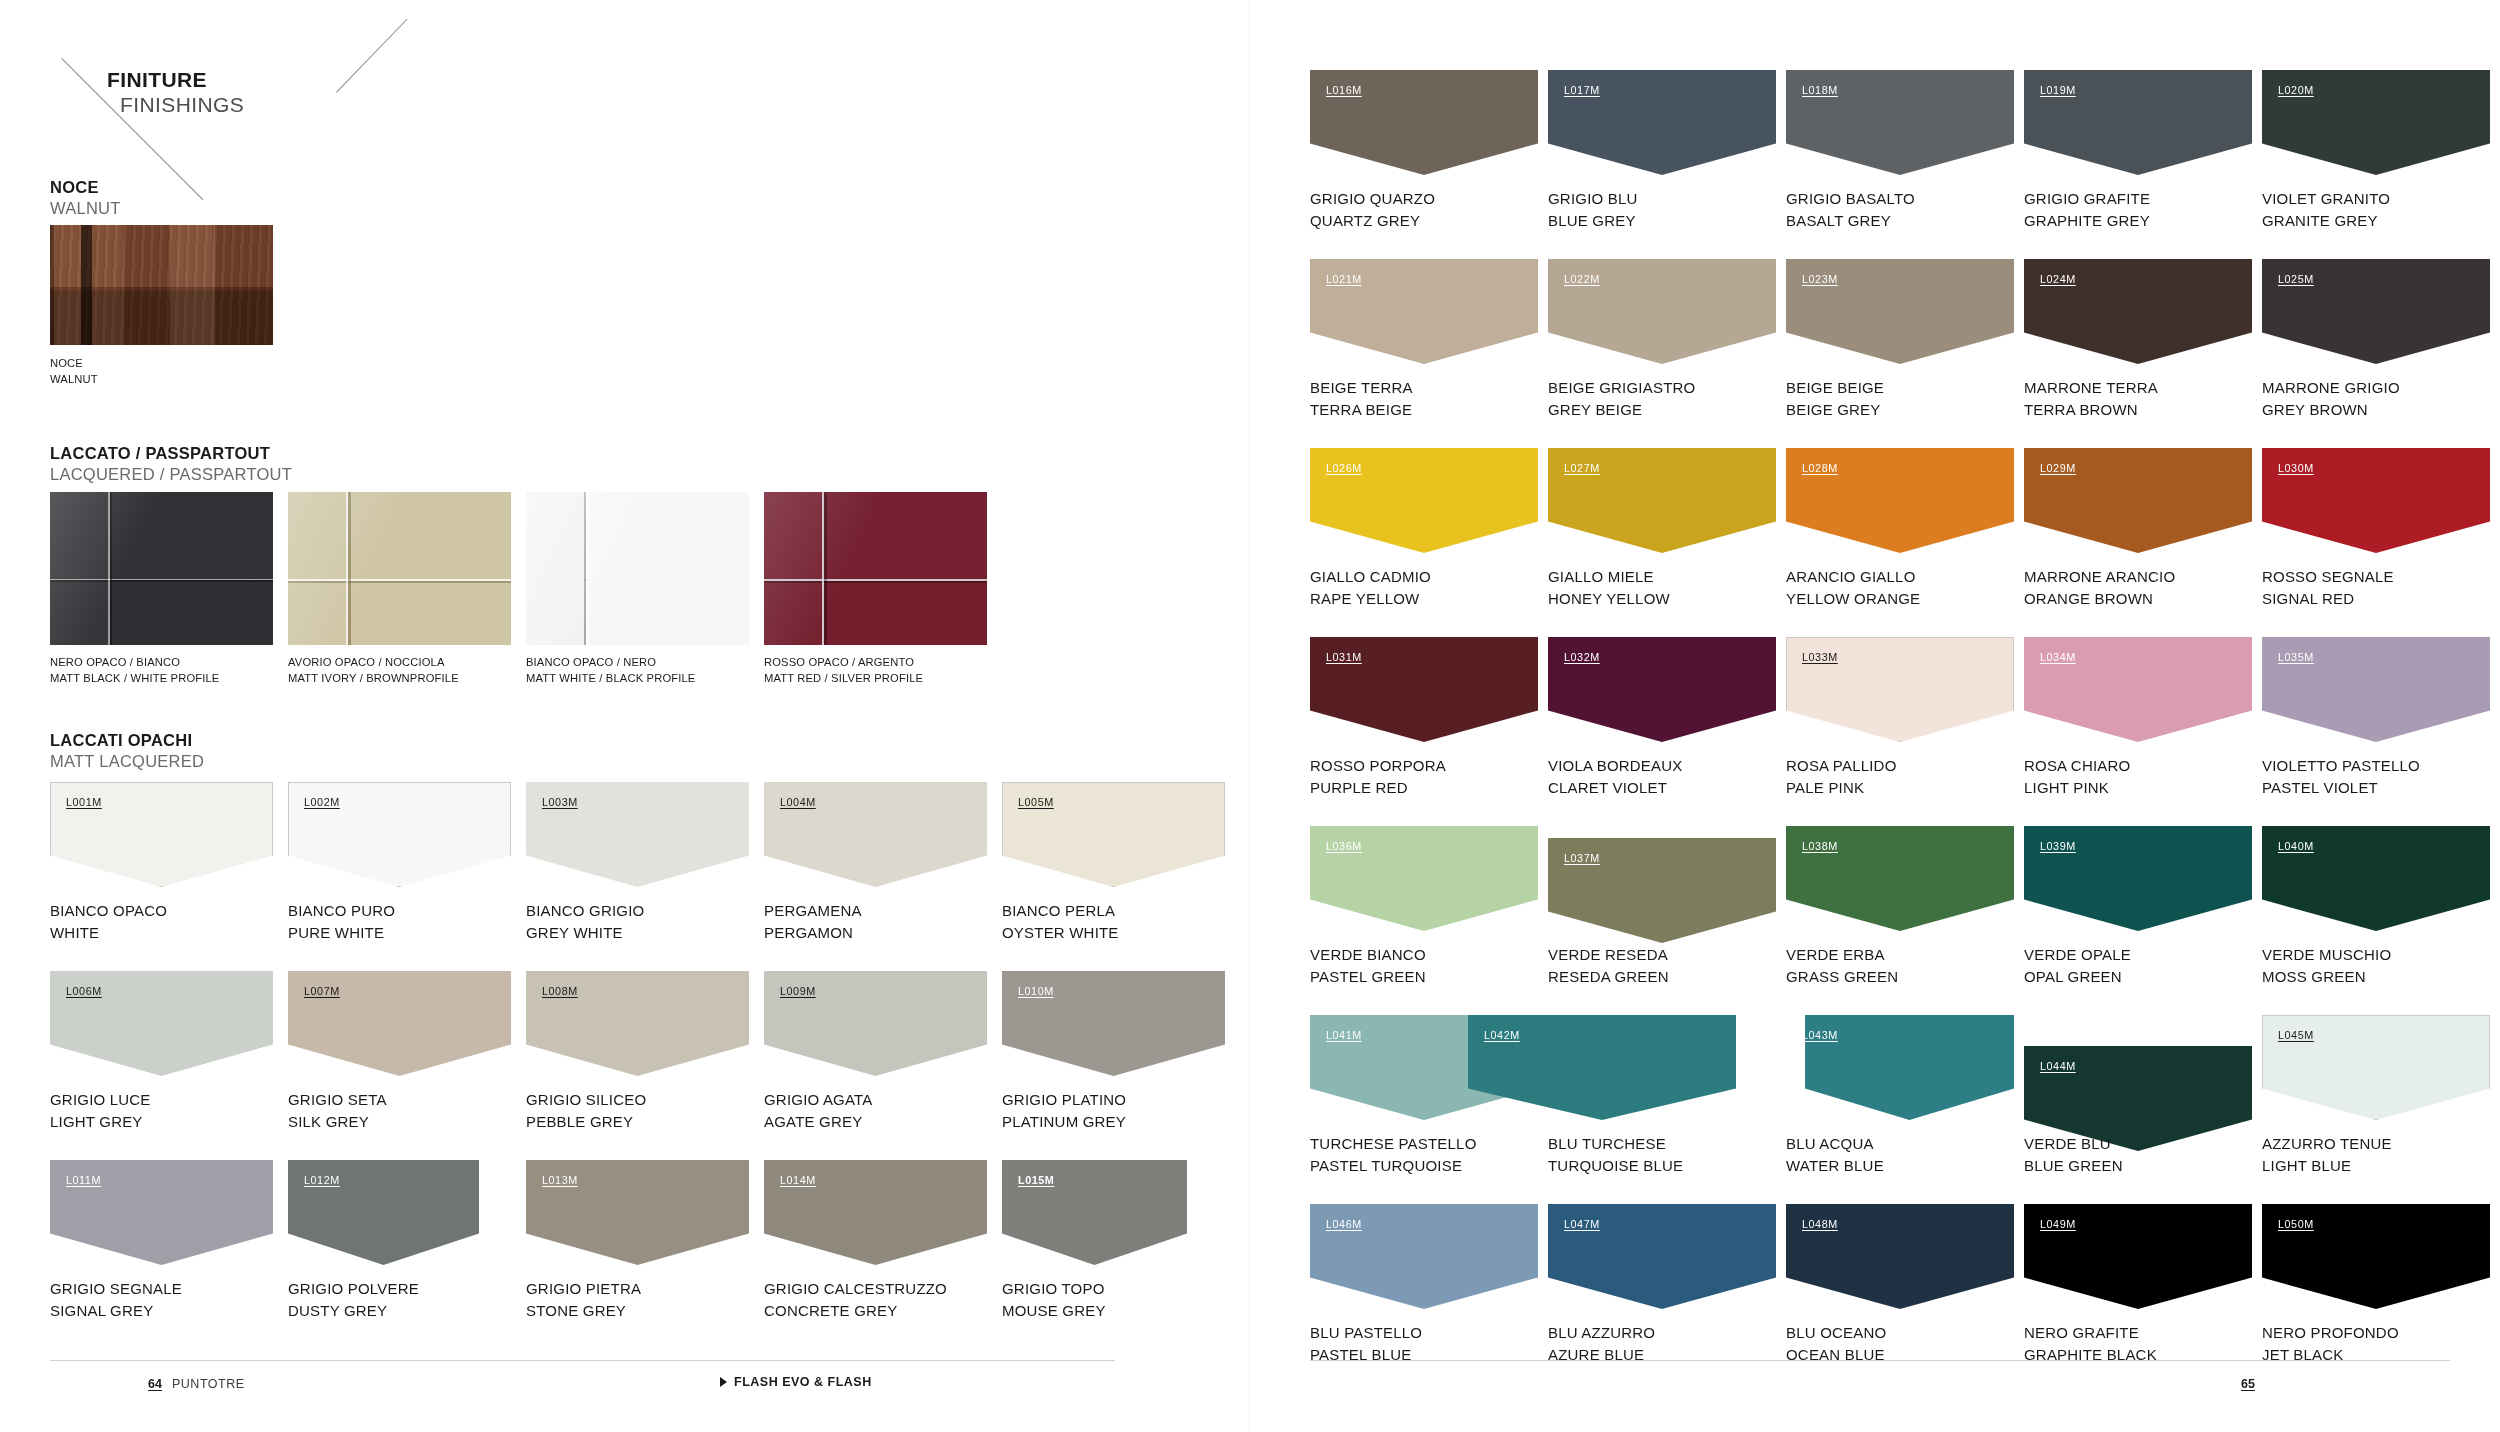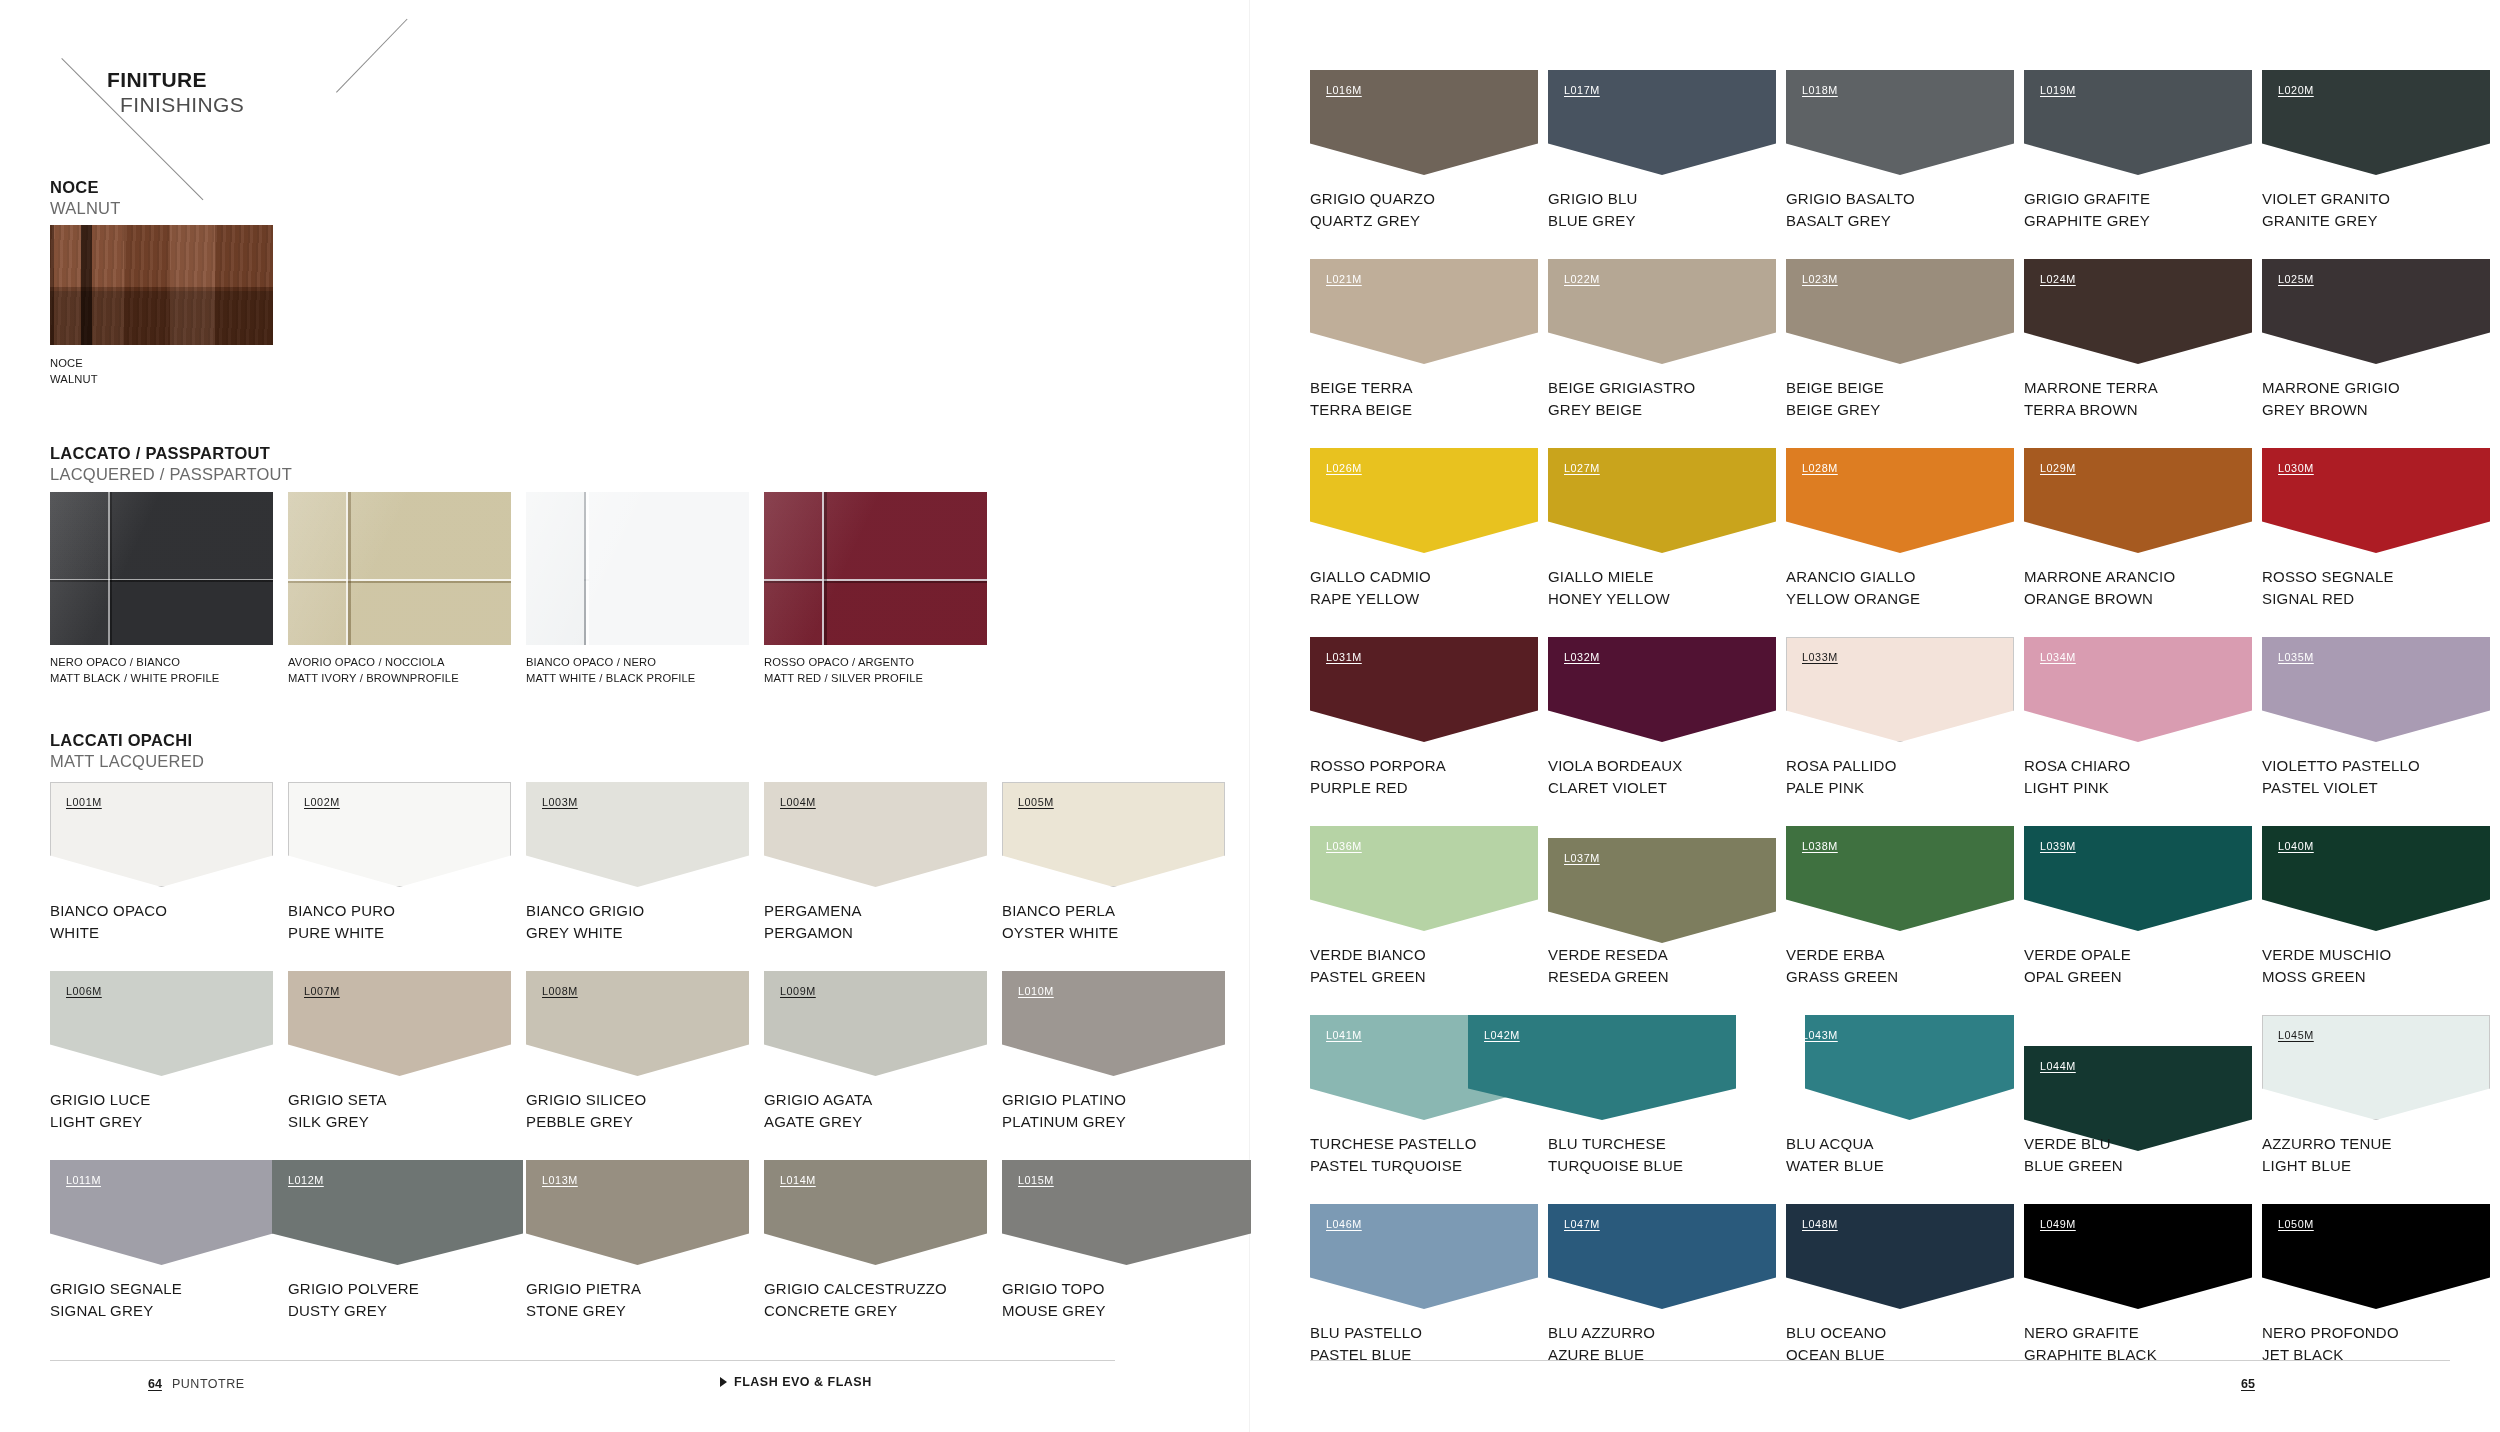--- a/index.html
+++ b/index.html
@@ -256,21 +256,21 @@
         <div>PLATINUM GREY</div>
       </div>
       <div class="sw" style="left: 50px; top: 1160px; width: 223px; height: 105px;">
         <div class="chip" style="background: rgb(160, 159, 168);"></div>
         <div class="code light">L011M</div>
       </div>
       <div class="sw-cap" style="left: 50px; top: 1278px;">
         <div>GRIGIO SEGNALE</div>
         <div>SIGNAL GREY</div>
       </div>
-      <div class="sw" style="left: 272px; top: 1160px; width: 251px; height: 105px;">
+      <div class="sw" style="left: 288px; top: 1160px; width: 191px; height: 105px;">
         <div class="chip" style="background: rgb(110, 117, 115);"></div>
         <div class="code light">L012M</div>
       </div>
       <div class="sw-cap" style="left: 288px; top: 1278px;">
         <div>GRIGIO POLVERE</div>
         <div>DUSTY GREY</div>
       </div>
       <div class="sw" style="left: 526px; top: 1160px; width: 223px; height: 105px;">
         <div class="chip" style="background: rgb(151, 143, 129);"></div>
         <div class="code light">L013M</div>
@@ -280,21 +280,21 @@
         <div>STONE GREY</div>
       </div>
       <div class="sw" style="left: 764px; top: 1160px; width: 223px; height: 105px;">
         <div class="chip" style="background: rgb(142, 137, 124);"></div>
         <div class="code light">L014M</div>
       </div>
       <div class="sw-cap" style="left: 764px; top: 1278px;">
         <div>GRIGIO CALCESTRUZZO</div>
         <div>CONCRETE GREY</div>
       </div>
-      <div class="sw" style="left: 1002px; top: 1160px; width: 249px; height: 105px;">
+      <div class="sw" style="left: 1002px; top: 1160px; width: 185px; height: 105px; font-weight: bold;">
         <div class="chip" style="background: rgb(126, 126, 123);"></div>
         <div class="code light">L015M</div>
       </div>
       <div class="sw-cap" style="left: 1002px; top: 1278px;">
         <div>GRIGIO TOPO</div>
         <div>MOUSE GREY</div>
       </div>
     </div>
   <div id="right-grid">
       <div class="sw" style="left: 1310px; top: 70px; width: 228px; height: 105px;">

